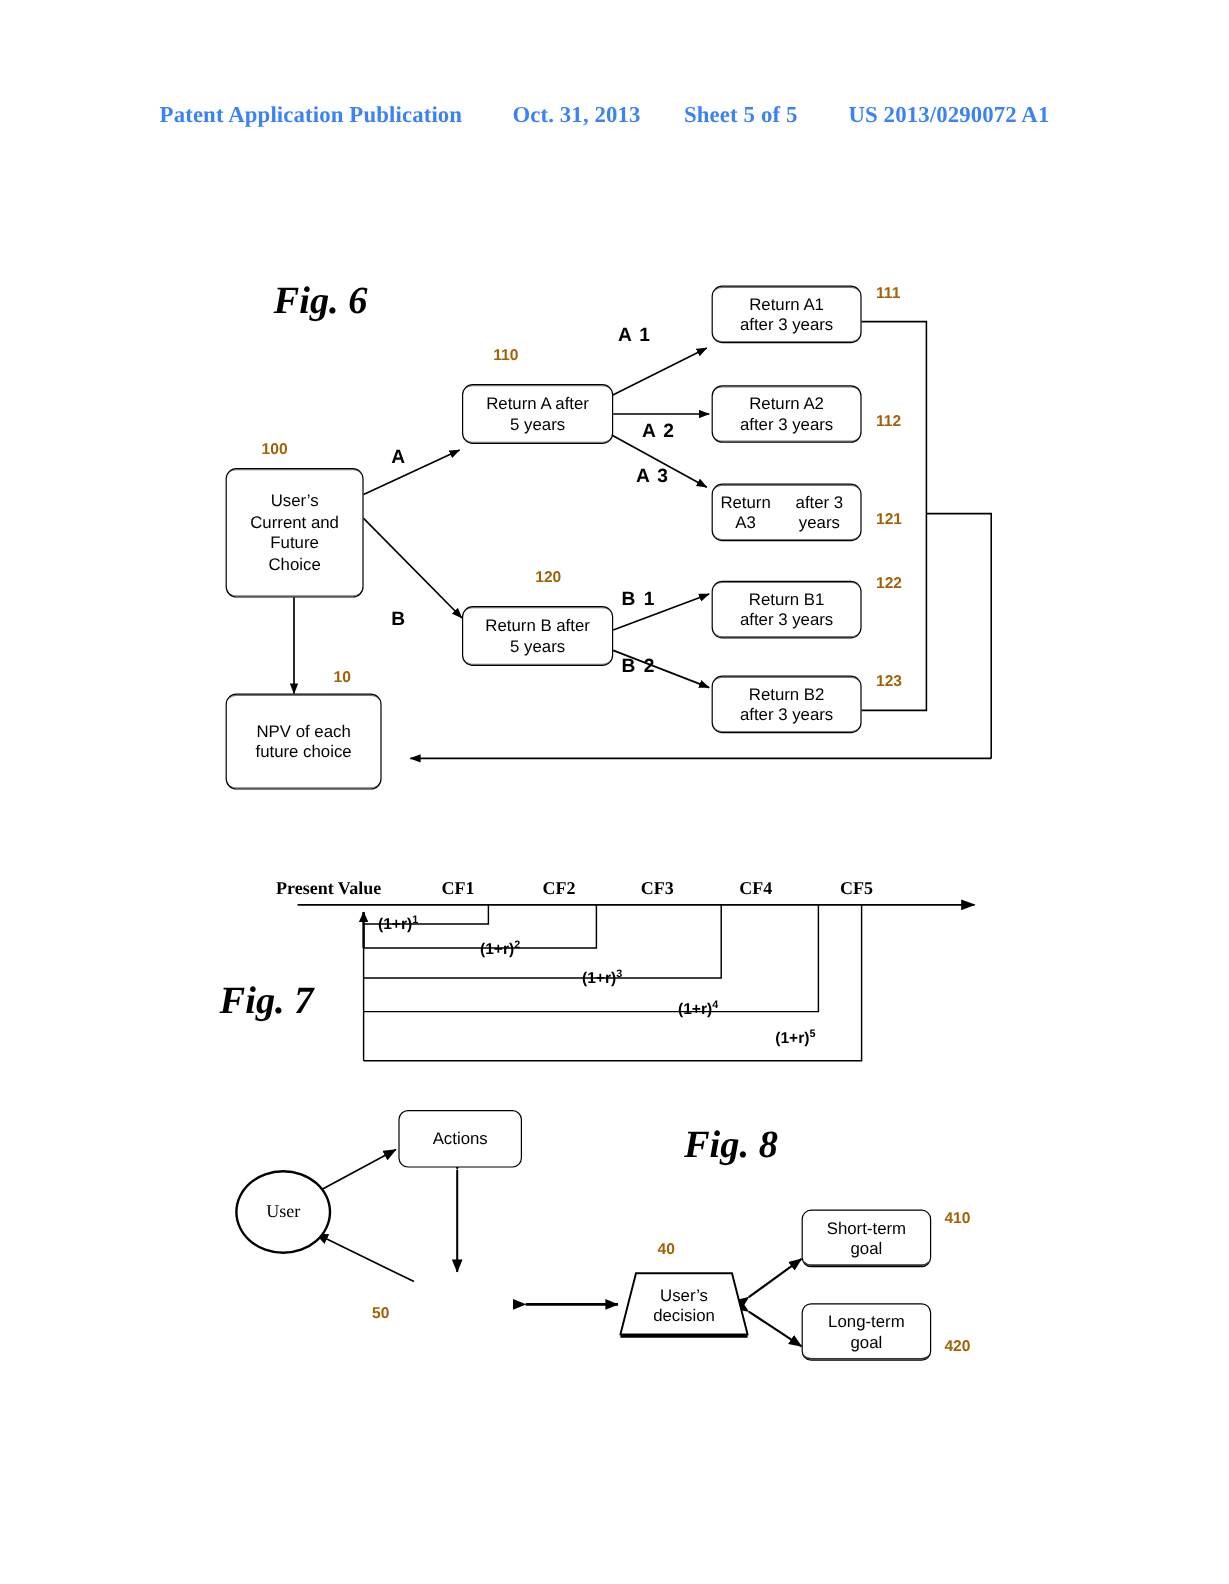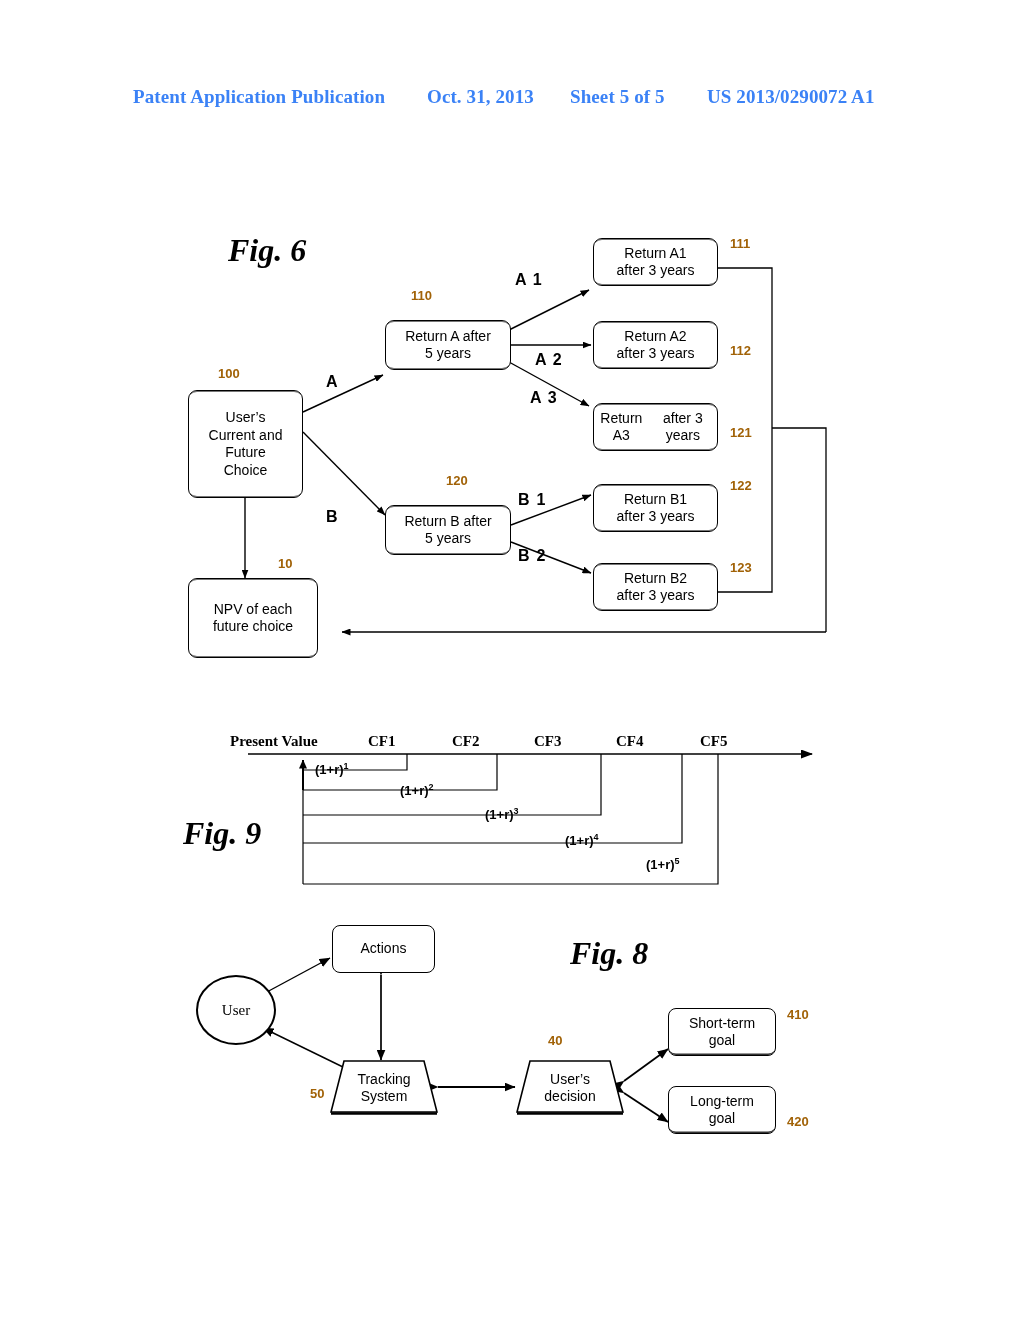--- a/index.html
+++ b/index.html
@@ -260,21 +260,21 @@
   <div class="edge-label" style="left:515px; top:271px;">A 1</div>
   <div class="edge-label" style="left:535px; top:323px;margin-top:28px;">A 2</div>
   <div class="edge-label" style="left:530px; top:389px;">A 3</div>
   <div class="edge-label" style="left:518px; top:491px;">B 1</div>
   <div class="edge-label" style="left:518px; top:547px;">B 2</div>
 
 </div>
 
 <div id="fig7">
 
-  <div class="fig-label" style="left:183px; top:815px;">Fig. 9</div>
+  <div class="fig-label" style="left:183px; top:815px;">Fig. 7</div>
 
   <svg class="overlay" width="1024" height="1320">
     <defs>
       <marker id="ah7" markerWidth="12" markerHeight="9" refX="11" refY="4.5" orient="auto" markerUnits="userSpaceOnUse">
         <polygon points="0,0 12,4.5 0,9" fill="#000"></polygon>
       </marker>
       <marker id="ah7u" markerWidth="9" markerHeight="8" refX="8.5" refY="4" orient="auto" markerUnits="userSpaceOnUse">
         <polygon points="0,0 9,4 0,8" fill="#000"></polygon>
       </marker>
     </defs>
@@ -345,30 +345,20 @@
 
   <div class="ellipse-node" style="left:196px; top:975px; width:80px; height:70px;">
     <span>User</span>
   </div>
 
   <div class="rbox" style="left:332px; top:925px; width:103px; height:48px; border-radius:8px; box-shadow:none;">
     <span>Actions</span>
   </div>
 
   <div class="refnum" style="left:310px; top:1086px;">50</div>
-  <div class="trap-node" style="left:330px; top:1060px; width:108px; height:55px;">
-    <svg width="108" height="55">
-      <polygon points="14,1 94,1 107,52 1,52" fill="#fff" stroke="#000" stroke-width="1.6"></polygon>
-      <line x1="1" y1="53.5" x2="107" y2="53.5" stroke="#000" stroke-width="2.6"></line>
-    </svg>
-    <div class="trap-text">
-      <div>Tracking</div>
-      <div>System</div>
-    </div>
-  </div>
 
   <div class="refnum" style="left:548px; top:1033px;">40</div>
   <div class="trap-node" style="left:516px; top:1060px; width:108px; height:55px;">
     <svg width="108" height="55">
       <polygon points="14,1 94,1 107,52 1,52" fill="#fff" stroke="#000" stroke-width="1.6"></polygon>
       <line x1="1" y1="53.5" x2="107" y2="53.5" stroke="#000" stroke-width="2.6"></line>
     </svg>
     <div class="trap-text">
       <div>User’s</div>
       <div>decision</div>

